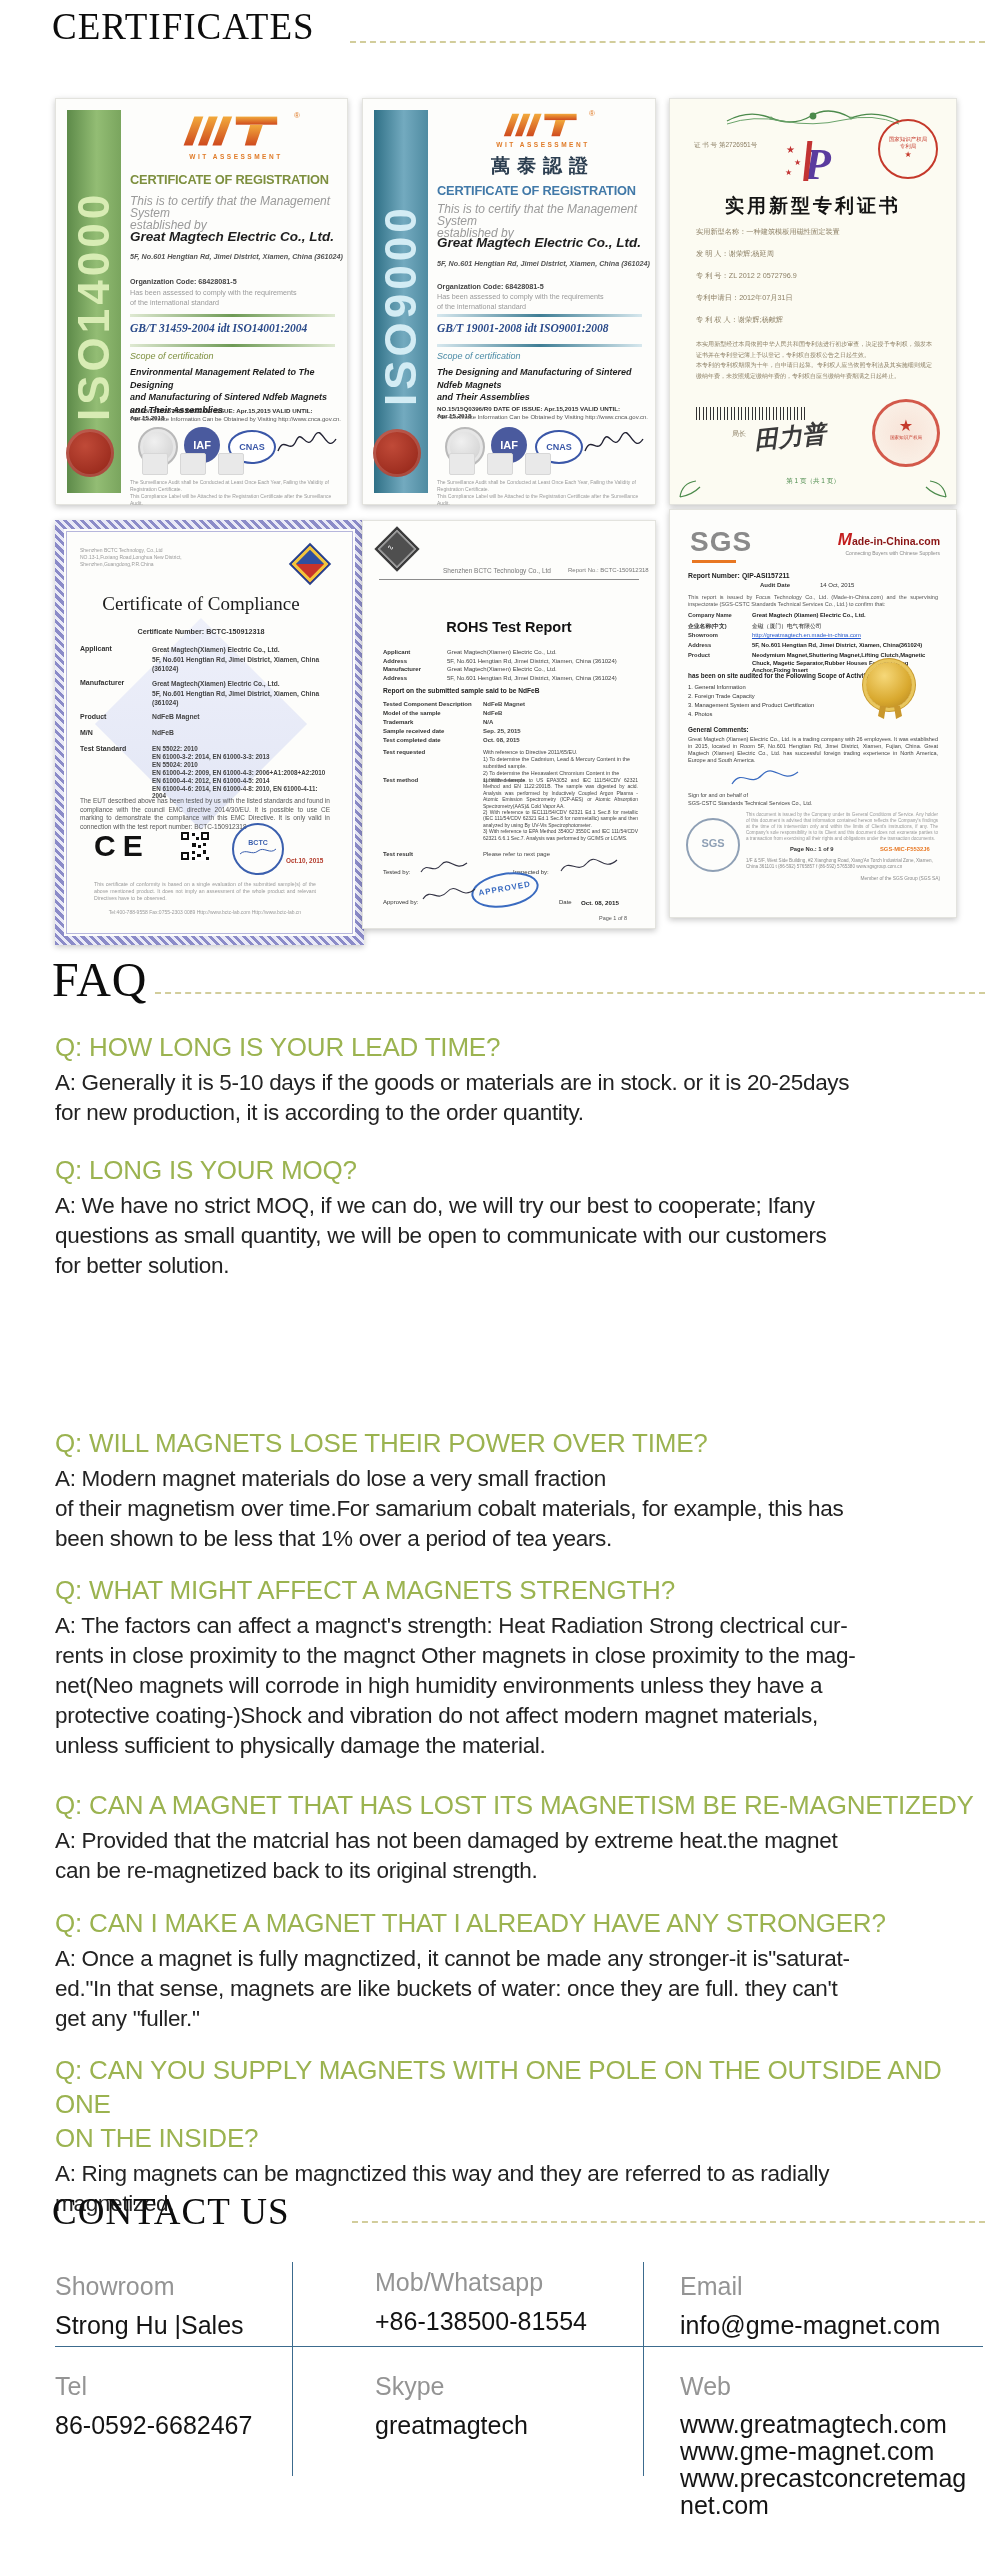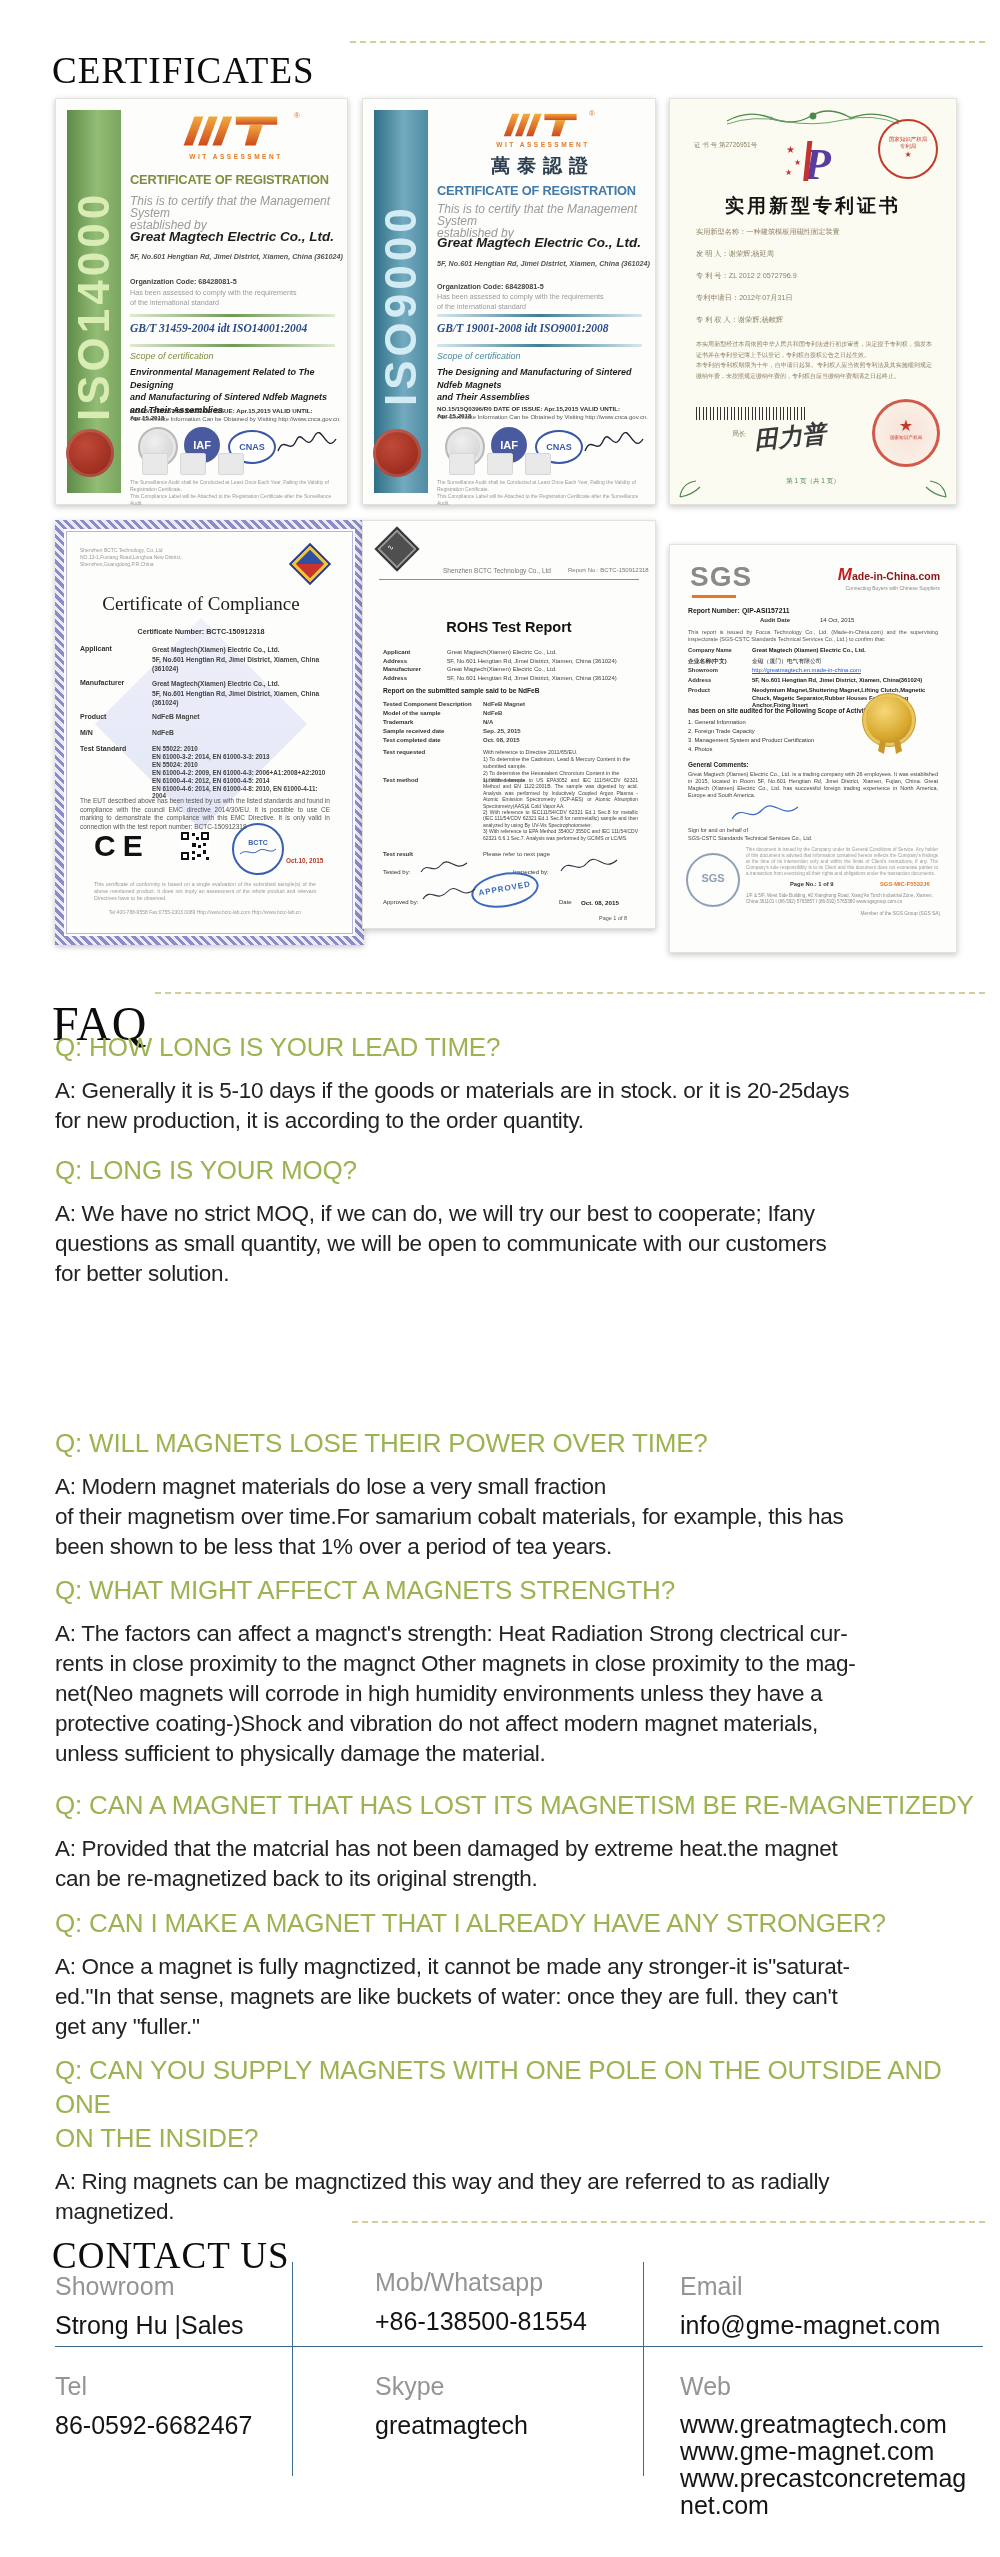--- a/index.html
+++ b/index.html
@@ -1,19 +1,19 @@
 <!DOCTYPE html>
 <html><head>
 <meta charset="utf-8">
 <style>
   html,body{margin:0;padding:0;background:#fff;}
   #page{position:relative;width:1000px;height:2557px;background:#fff;overflow:hidden;
         font-family:"Liberation Sans",sans-serif;color:#222;}
   .abs{position:absolute;}
-  .serifh{font-family:"Liberation Serif",serif;color:#0d0d0d;letter-spacing:1px;margin-top:44px;}
+  .serifh{font-family:"Liberation Serif",serif;color:#0d0d0d;letter-spacing:1px;}
   .dash{position:absolute;height:0;border-top:2px dashed #d2cd9b;}
   .pl{white-space:pre-line;}
   .it{font-style:italic;} .b{font-weight:bold;} .ctr{text-align:center;}
   .jus{text-align:justify;}
   
   .card{position:absolute;background:#fdfdfb;box-shadow:0 2px 6px rgba(0,0,0,.22);border:1px solid #e3e3de;}
   .band{position:absolute;left:11px;top:11px;bottom:11px;width:54px;}
   .band-txt{position:absolute;left:0;top:4px;width:100%;height:100%;
             writing-mode:vertical-rl;transform:rotate(180deg);
             font-weight:bold;font-size:44px;letter-spacing:4px;line-height:54px;text-align:center;}
@@ -52,21 +52,21 @@
                 background:linear-gradient(135deg,#2f4fa0 50%,#c8332b 50%);box-shadow:inset 0 0 0 3px #f3c53c,0 0 0 2px #28408c;}
   .rohs-diamond{position:absolute;width:28px;height:28px;transform:rotate(45deg);
                 background:#4f4f4f;box-shadow:inset 0 0 0 2px #9a9a9a,0 0 0 2px #3a3a3a;}
   .qr{image-rendering:pixelated;}
   .stamp-blue{border-radius:50%;border:2px solid #3a5fae;color:#3a5fae;}
   .approved{border:2px solid #3a6bc0;border-radius:50%/50%;color:#3a6bc0;transform:rotate(-10deg);}
   .sgs-stamp{border-radius:50%;border:2px solid #8fa0b5;color:#8fa0b5;}
   .gold{border-radius:50%;background:radial-gradient(circle at 40% 30%,#f6d879,#d9a92f 60%,#b07f1d);box-shadow:0 0 0 3px #e9c75e, 0 0 0 4px #c79a2e;}
   
   .q{font-size:26px;line-height:34px;color:#9bb350;letter-spacing:-0.2px;white-space:pre-line;}
-  .a{font-size:22.5px;line-height:30px;color:#232323;margin-top:12px;letter-spacing:-0.3px;white-space:pre-line;}
+  .a{font-size:22.5px;line-height:30px;color:#232323;margin-top:4px;letter-spacing:-0.3px;white-space:pre-line;}
   .qa{position:absolute;left:55px;width:930px;}
   
   .clabel{font-size:25px;color:#949494;}
   .cvalue{font-size:25px;color:#141414;margin-top:10px;}
   .vline{position:absolute;width:1px;background:#3c6b8e;}
   .hline{position:absolute;height:1px;background:#3c6b8e;}
   svg{display:block;}
 </style>
 </head>
 <body>
@@ -359,21 +359,21 @@
     <div class="abs" style="left:58px;top:362px;">
       <svg width="56" height="22" viewBox="0 0 56 22">
           <path d="M2,16 C10,4 16,20 26,9 S40,18 54,6" stroke="#334" stroke-width="1.1" fill="none"></path>
         </svg>
     </div>
     <div class="abs" style="left:196px;top:378px;font-size:6px;color:#333;">Date</div>
     <div class="abs b" style="left:218px;top:378px;font-size:6.2px;color:#222;">Oct. 08, 2015</div>
     <div class="abs" style="left:236px;top:394px;font-size:5.5px;color:#555;">Page 1 of 8</div>
   </div>
 
-  <div class="card" style="left:669px;top:544px;width:286px;height:407px;text-decoration:underline;">
+  <div class="card" style="left:669px;top:509px;width:286px;height:407px;text-decoration:underline;">
     <div class="abs b" style="left:20px;top:16px;font-size:28px;color:#8a8a8a;letter-spacing:1px;">SGS</div>
     <div class="abs" style="left:22px;top:50px;width:44px;height:3px;background:#e87722;"></div>
     <div class="abs" style="right:16px;top:20px;">
       <span class="b it" style="font-size:17px;color:#c41f1f;">M</span><span class="b" style="font-size:10.5px;color:#8a1414;">ade-in-China.com</span>
       <div style="font-size:5px;color:#8a8a8a;text-align:right;">Connecting Buyers with Chinese Suppliers</div>
     </div>
     <div class="abs b" style="left:18px;top:62px;font-size:6.8px;color:#222;">Report Number:</div>
     <div class="abs b" style="left:72px;top:62px;font-size:6.8px;color:#222;">QIP-ASI157211</div>
     <div class="abs b" style="left:90px;top:72px;font-size:6px;color:#333;">Audit Date</div>
     <div class="abs" style="left:150px;top:72px;font-size:6px;color:#333;">14 Oct, 2015</div>

